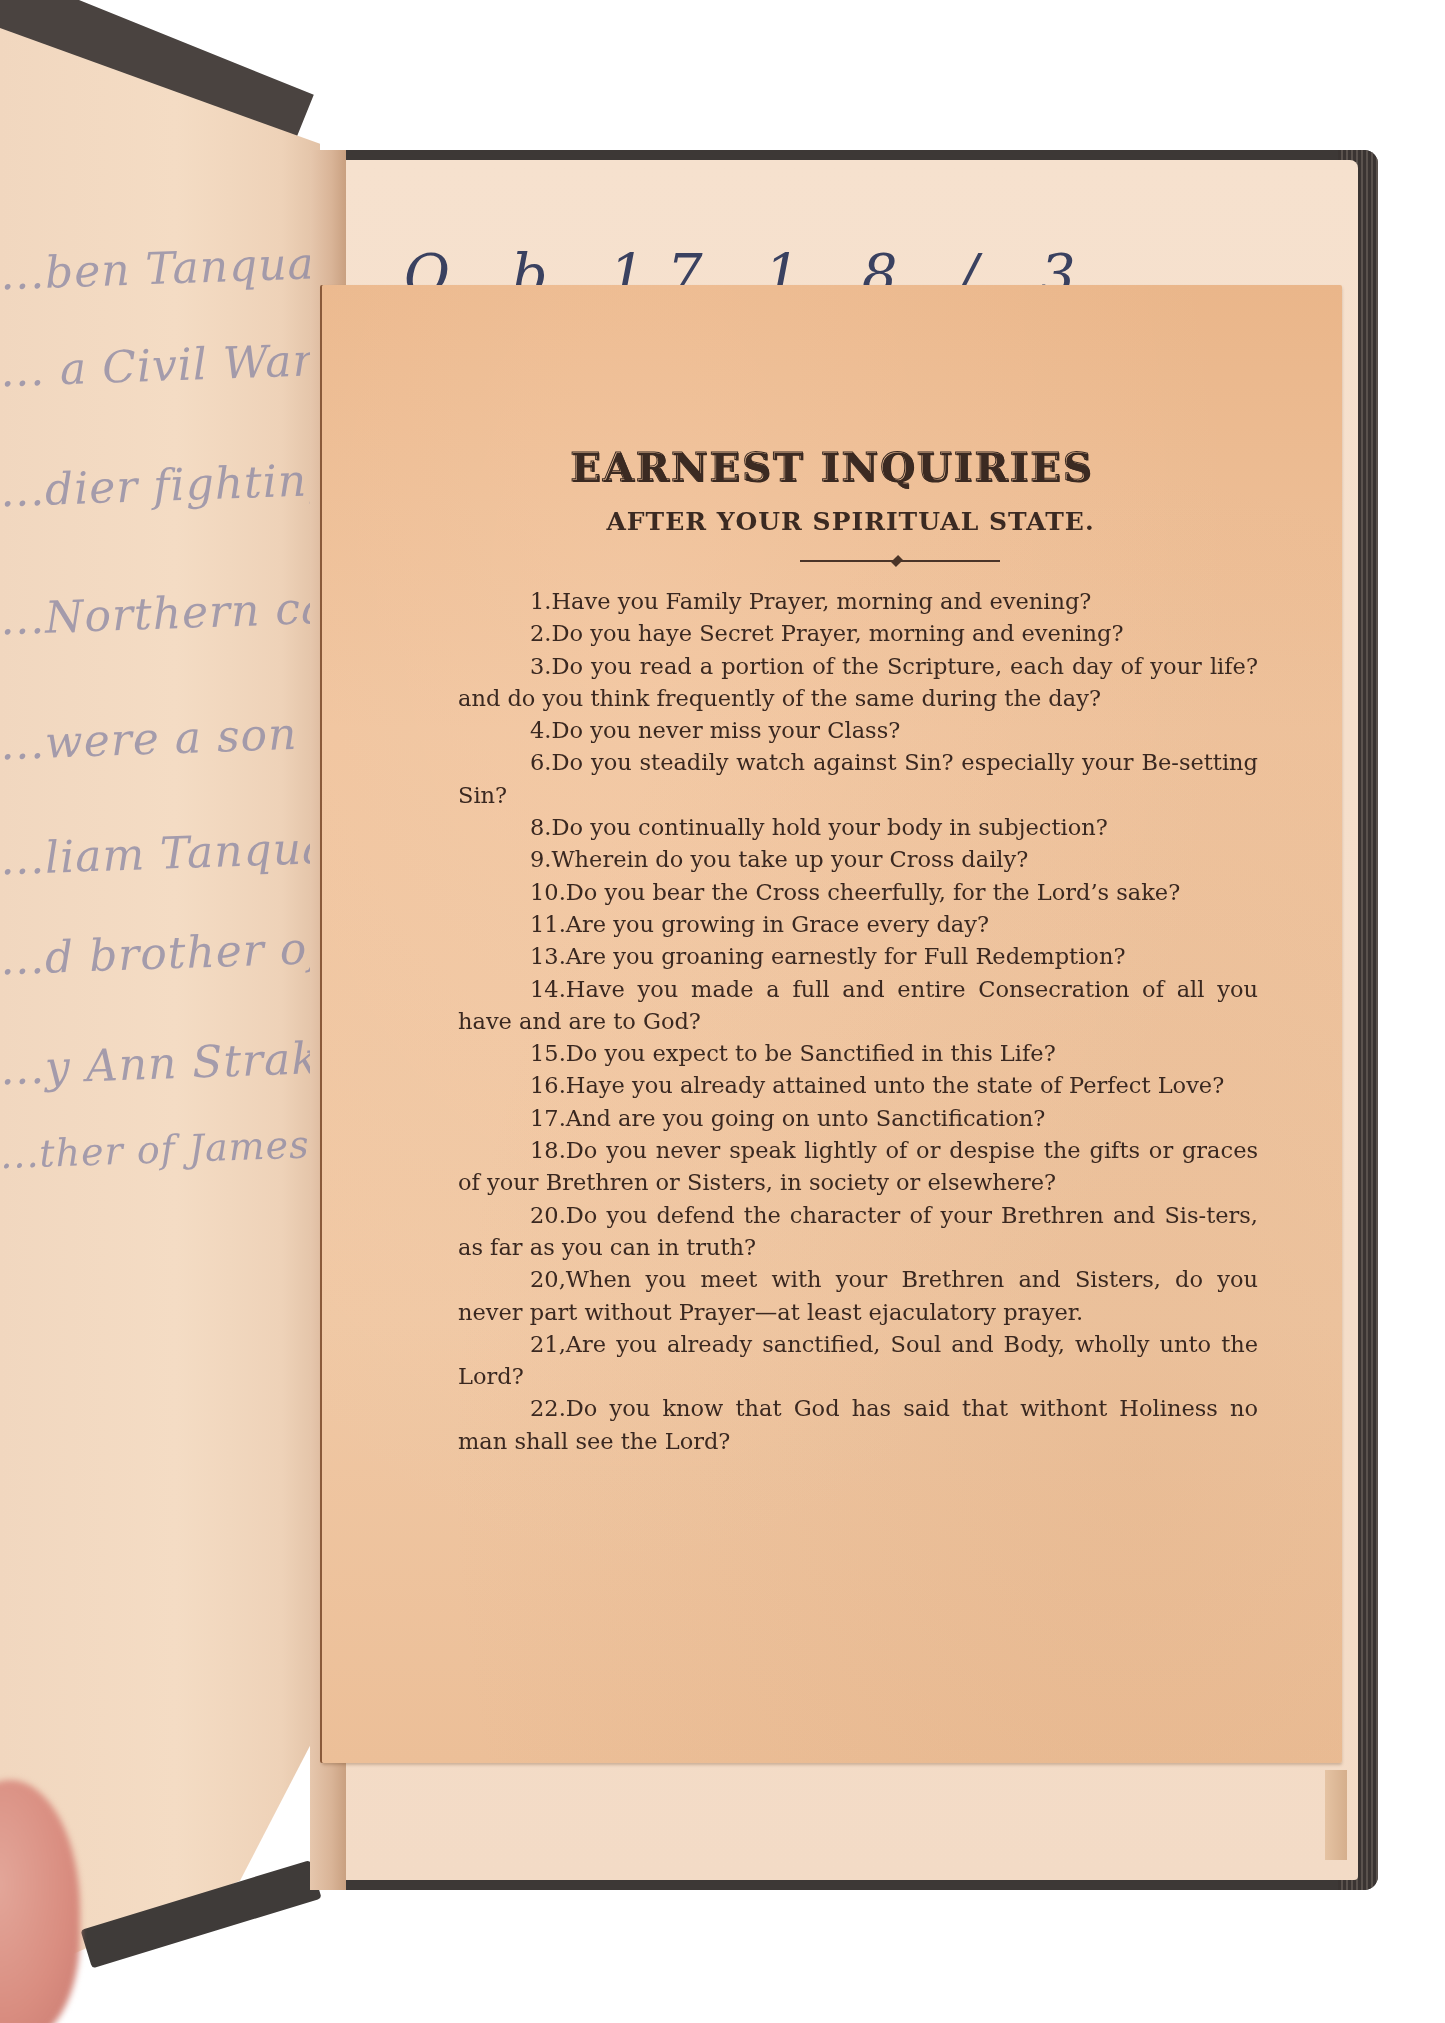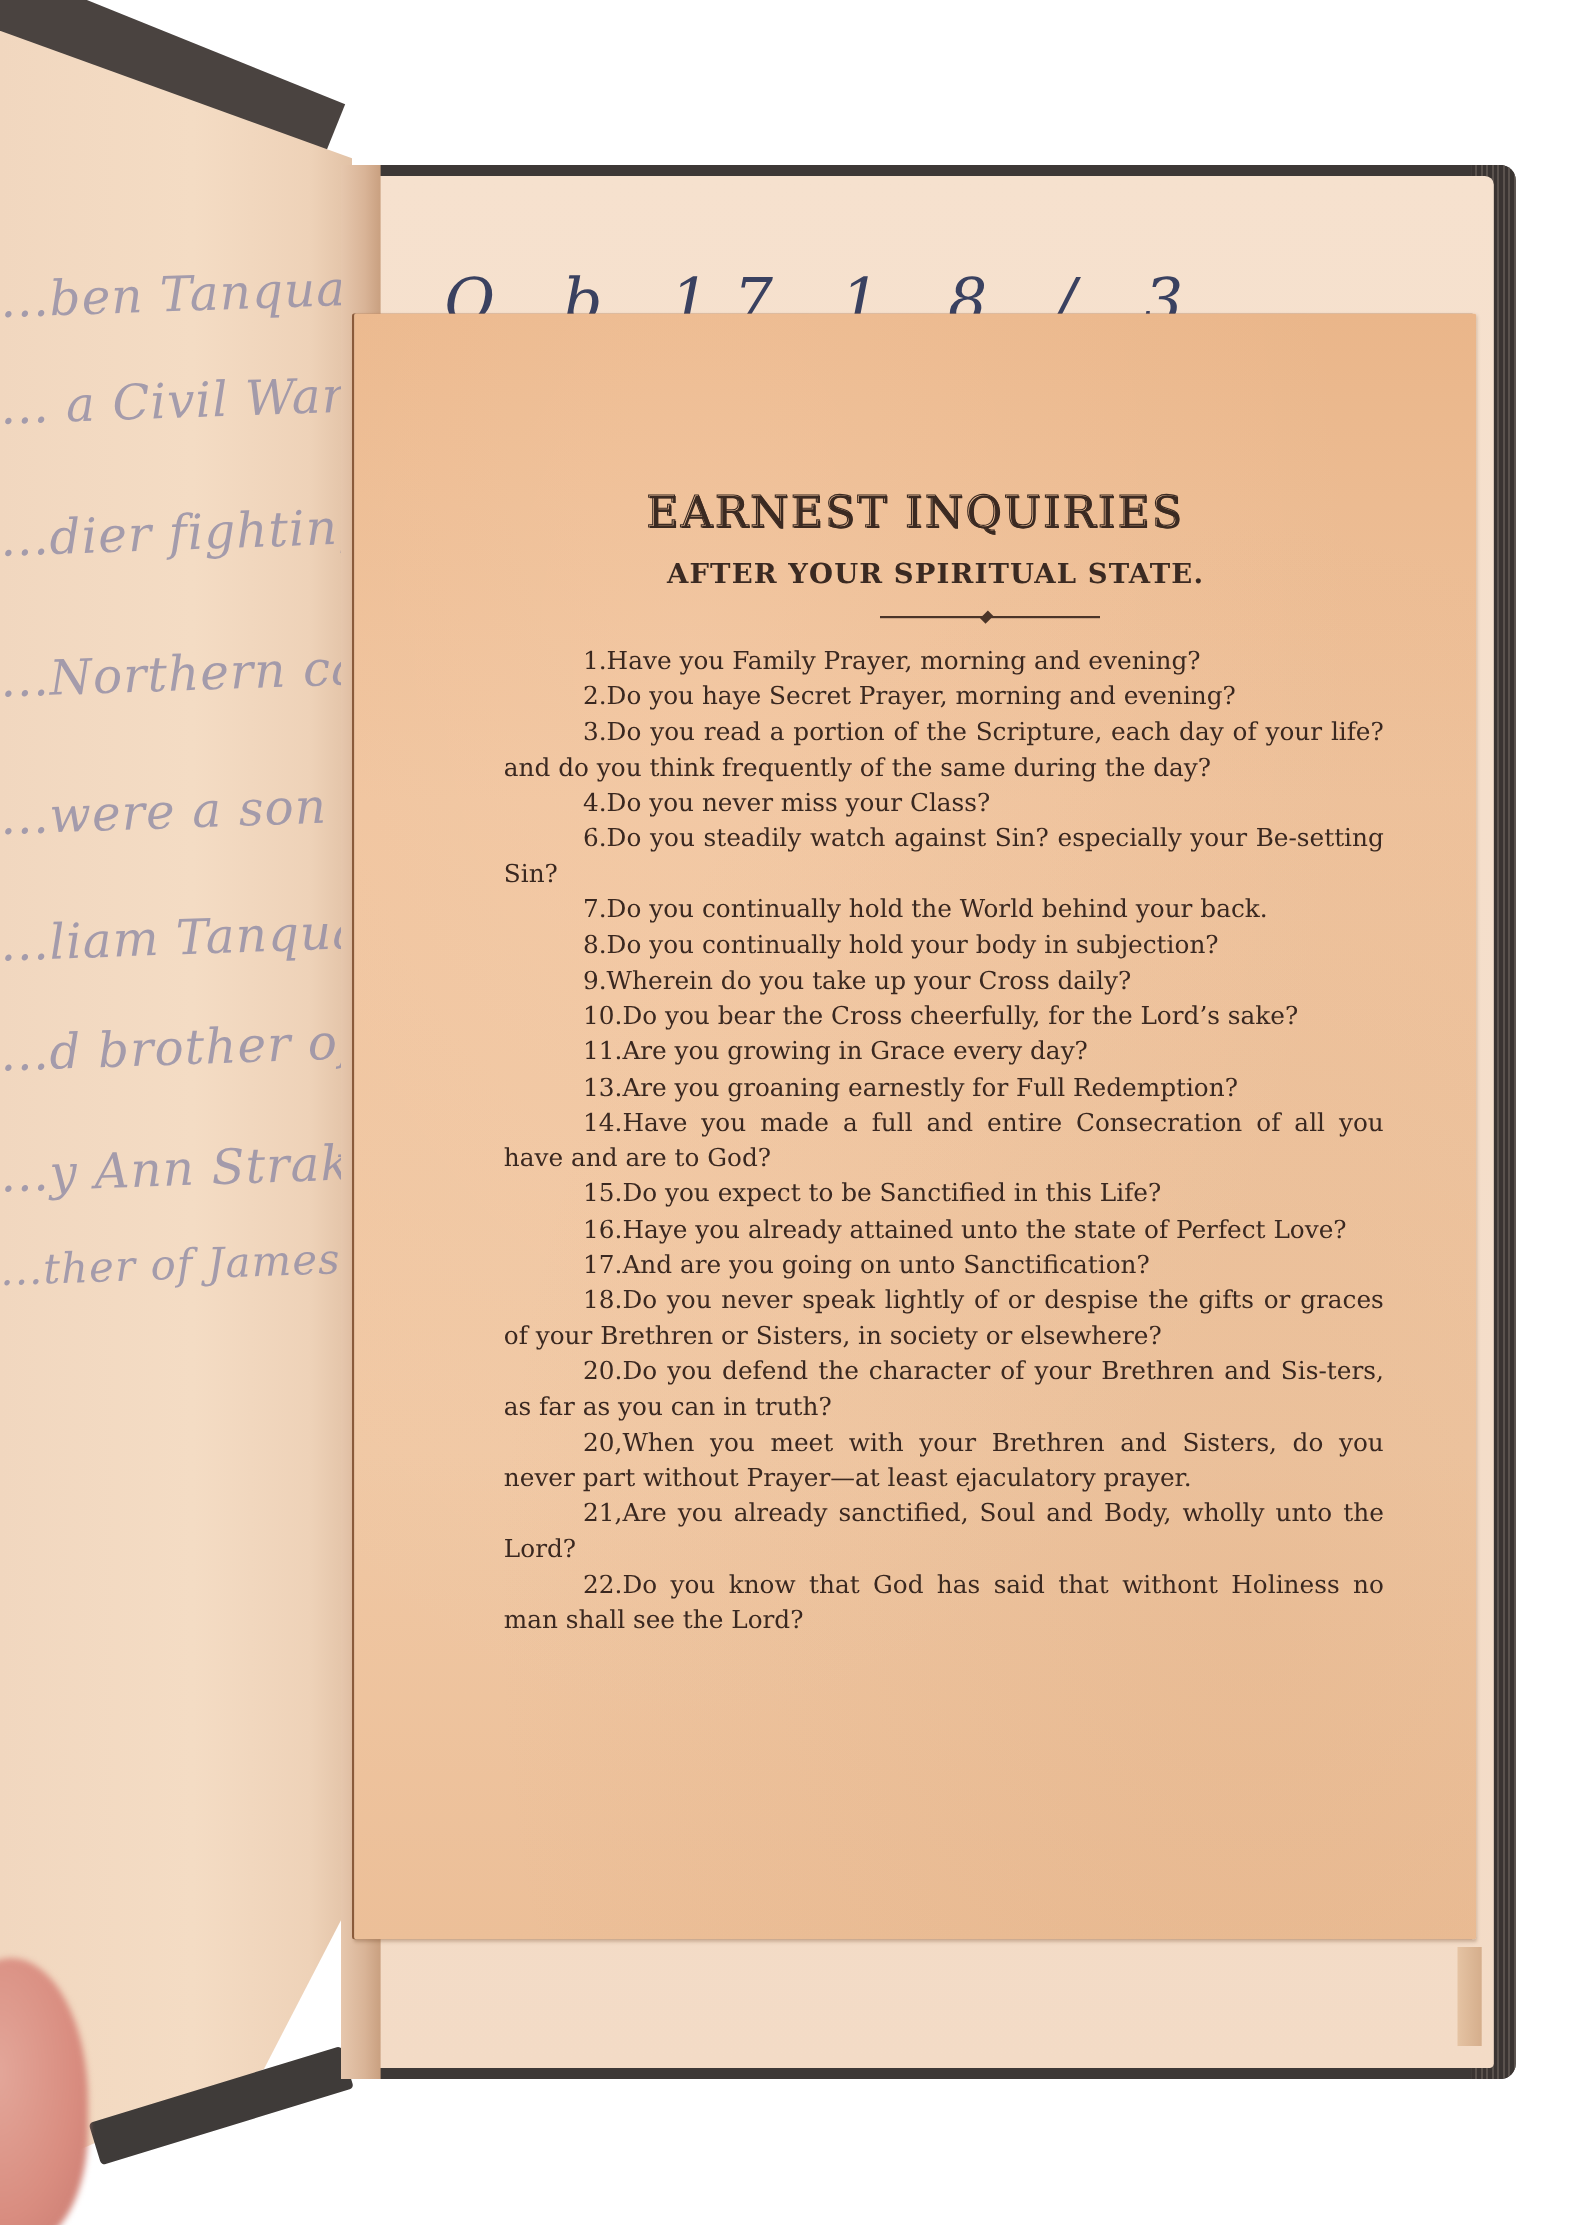--- a/index.html
+++ b/index.html
@@ -70,21 +70,21 @@
     left:322px; top:285px; width:1020px; height:1478px;
     background:
       radial-gradient(ellipse at 30% 20%, rgba(255,220,190,.25), transparent 60%),
       radial-gradient(ellipse at 80% 80%, rgba(200,140,90,.15), transparent 60%),
       linear-gradient(180deg,#eab68a 0%,#efc39d 30%,#f0c8a4 70%,#ecbf98 100%);
     box-shadow:-2px 0 0 #8a5a3a, 0 2px 3px rgba(90,50,20,.25);
     border-radius:2px;
   }
   #sheet-title {
     position:absolute; left:0; right:0; top:158px; text-align:center;
-    font-family:"DejaVu Serif", serif; font-weight:normal; font-size:40px;
+    font-family:"DejaVu Serif", serif; font-weight:bold; font-size:40px;
     letter-spacing:2px; color:#3b2a22;
     -webkit-text-stroke:1px #3b2a22; color:transparent;
     text-shadow:1px 1px 0 #3b2a22;
   }
   #sheet-subtitle {
     position:absolute; left:0; right:0; top:222px; text-align:center;
     font-family:"DejaVu Serif", serif; font-weight:bold; font-size:25px;
     letter-spacing:1px; color:#3b2a22;margin-left:37px;
   }
   #ornament {
@@ -137,21 +137,20 @@
   <div id="sheet-title">EARNEST INQUIRIES</div>
   <div id="sheet-subtitle">AFTER YOUR SPIRITUAL STATE.</div>
   <div id="ornament"></div>
 
   <div id="questions">
     <p class="q"><span class="num">1.</span><span>Have you Family Prayer, morning and evening?</span></p>
     <p class="q"><span class="num">2.</span><span>Do you haye Secret Prayer, morning and evening?</span></p>
     <p class="q"><span class="num">3.</span><span>Do you read a portion of the Scripture, each day of your life? and do you think frequently of the same during the day?</span></p>
     <p class="q"><span class="num">4.</span><span>Do you never miss your Class?</span></p>
     <p class="q"><span class="num">6.</span><span>Do you steadily watch against Sin? especially your Be-setting Sin?</span></p>
-    <p class="q"><span class="num">7.</span><span>Do you continually hold the World behind your back.</span></p>
     <p class="q"><span class="num">8.</span><span>Do you continually hold your body in subjection?</span></p>
     <p class="q"><span class="num">9.</span><span>Wherein do you take up your Cross daily?</span></p>
     <p class="q"><span class="num">10.</span><span>Do you bear the Cross cheerfully, for the Lord’s sake?</span></p>
     <p class="q"><span class="num">11.</span><span>Are you growing in Grace every day?</span></p>
     <p class="q"><span class="num">13.</span><span>Are you groaning earnestly for Full Redemption?</span></p>
     <p class="q"><span class="num">14.</span><span>Have you made a full and entire Consecration of all you have and are to God?</span></p>
     <p class="q"><span class="num">15.</span><span>Do you expect to be Sanctified in this Life?</span></p>
     <p class="q"><span class="num">16.</span><span>Haye you already attained unto the state of Perfect Love?</span></p>
     <p class="q"><span class="num">17.</span><span>And are you going on unto Sanctification?</span></p>
     <p class="q"><span class="num">18.</span><span>Do you never speak lightly of or despise the gifts or graces of your Brethren or Sisters, in society or elsewhere?</span></p>

